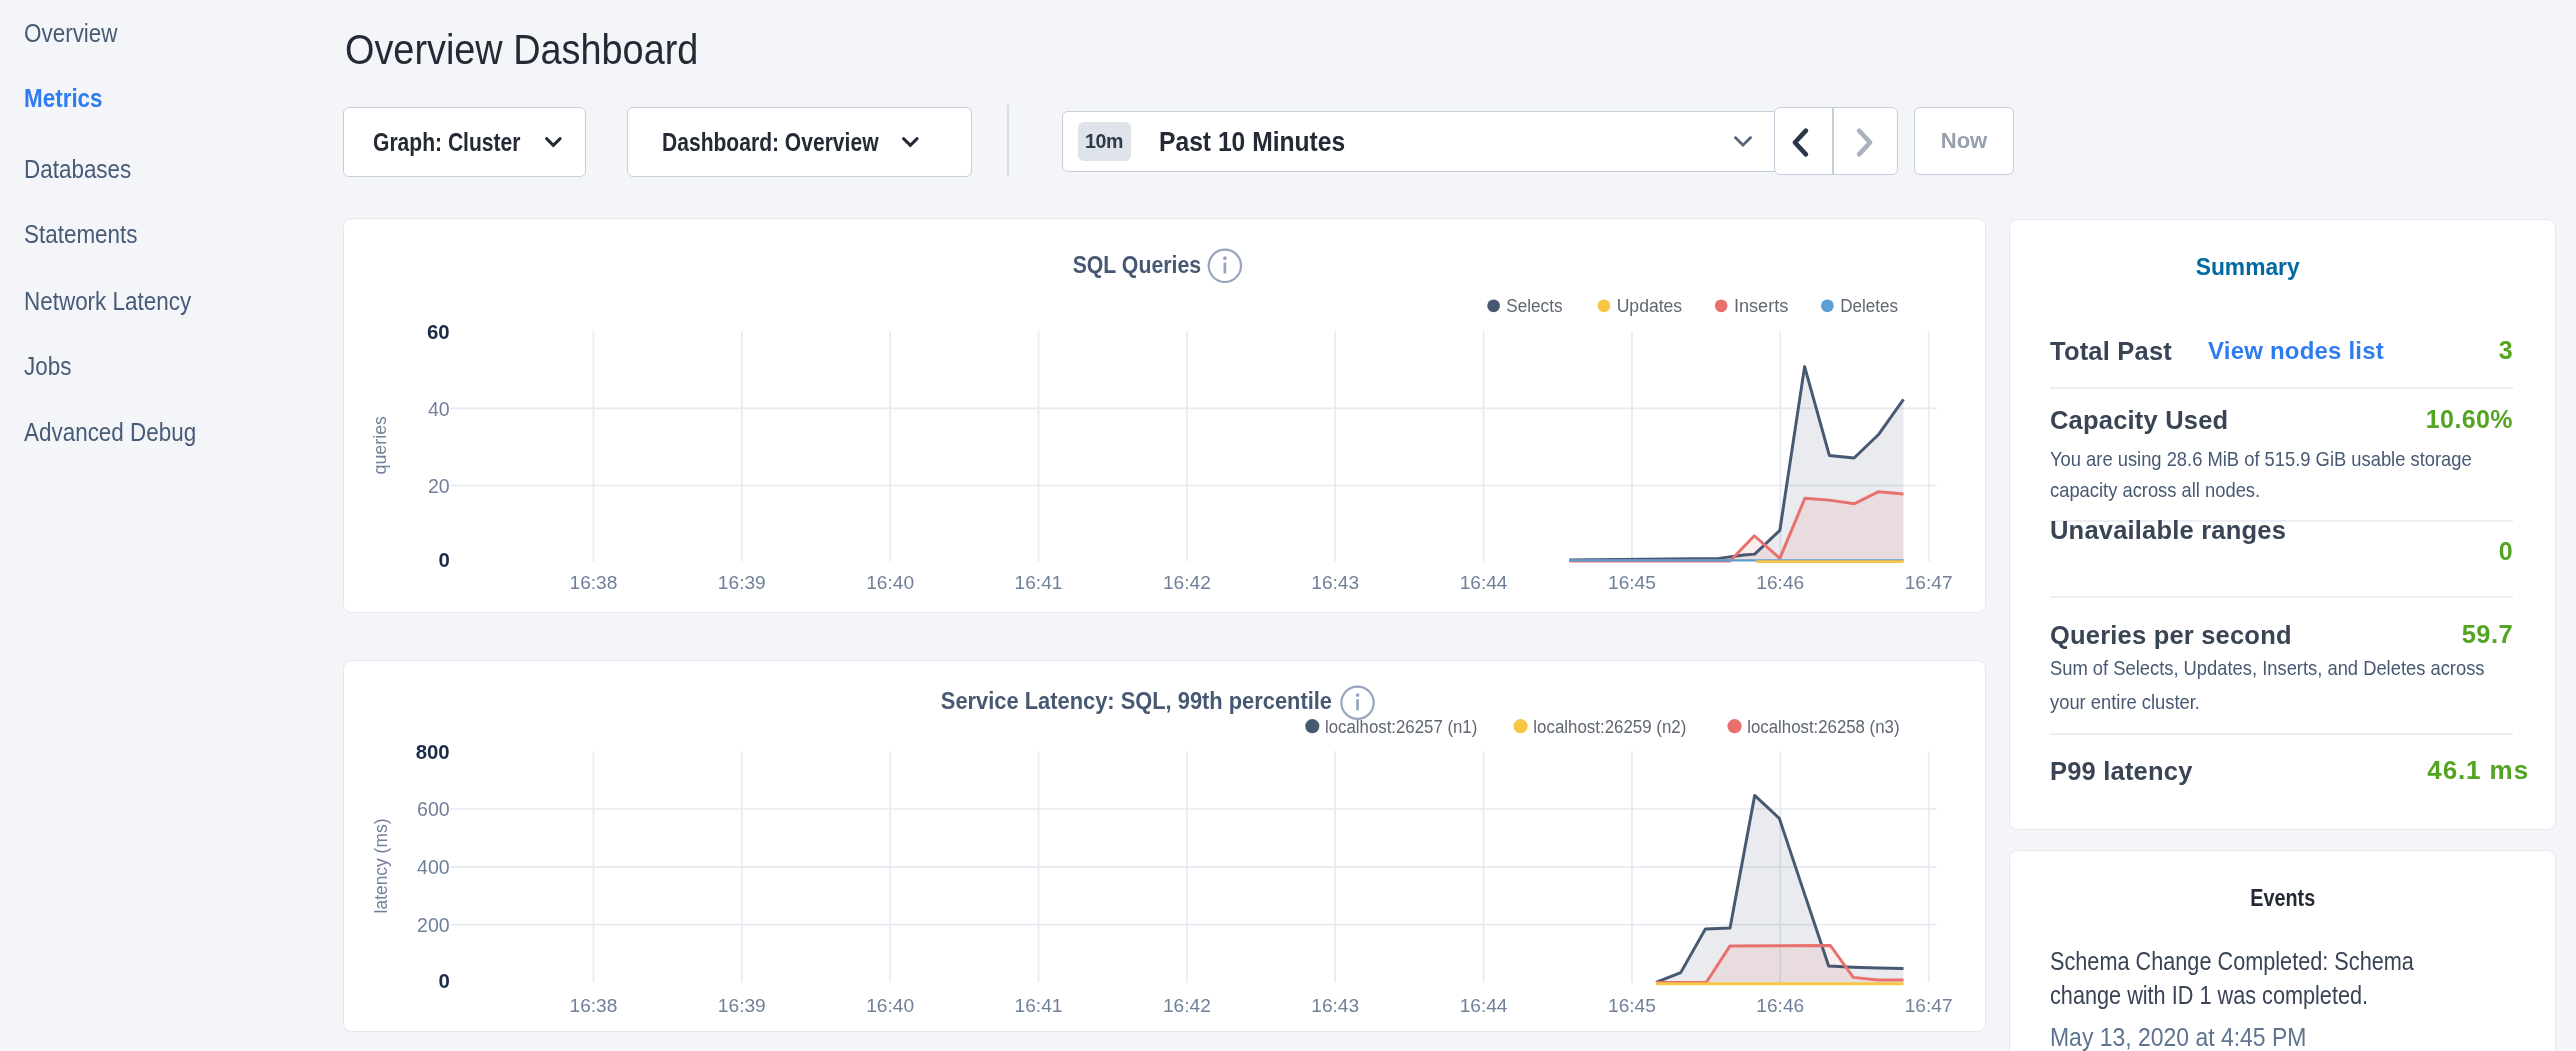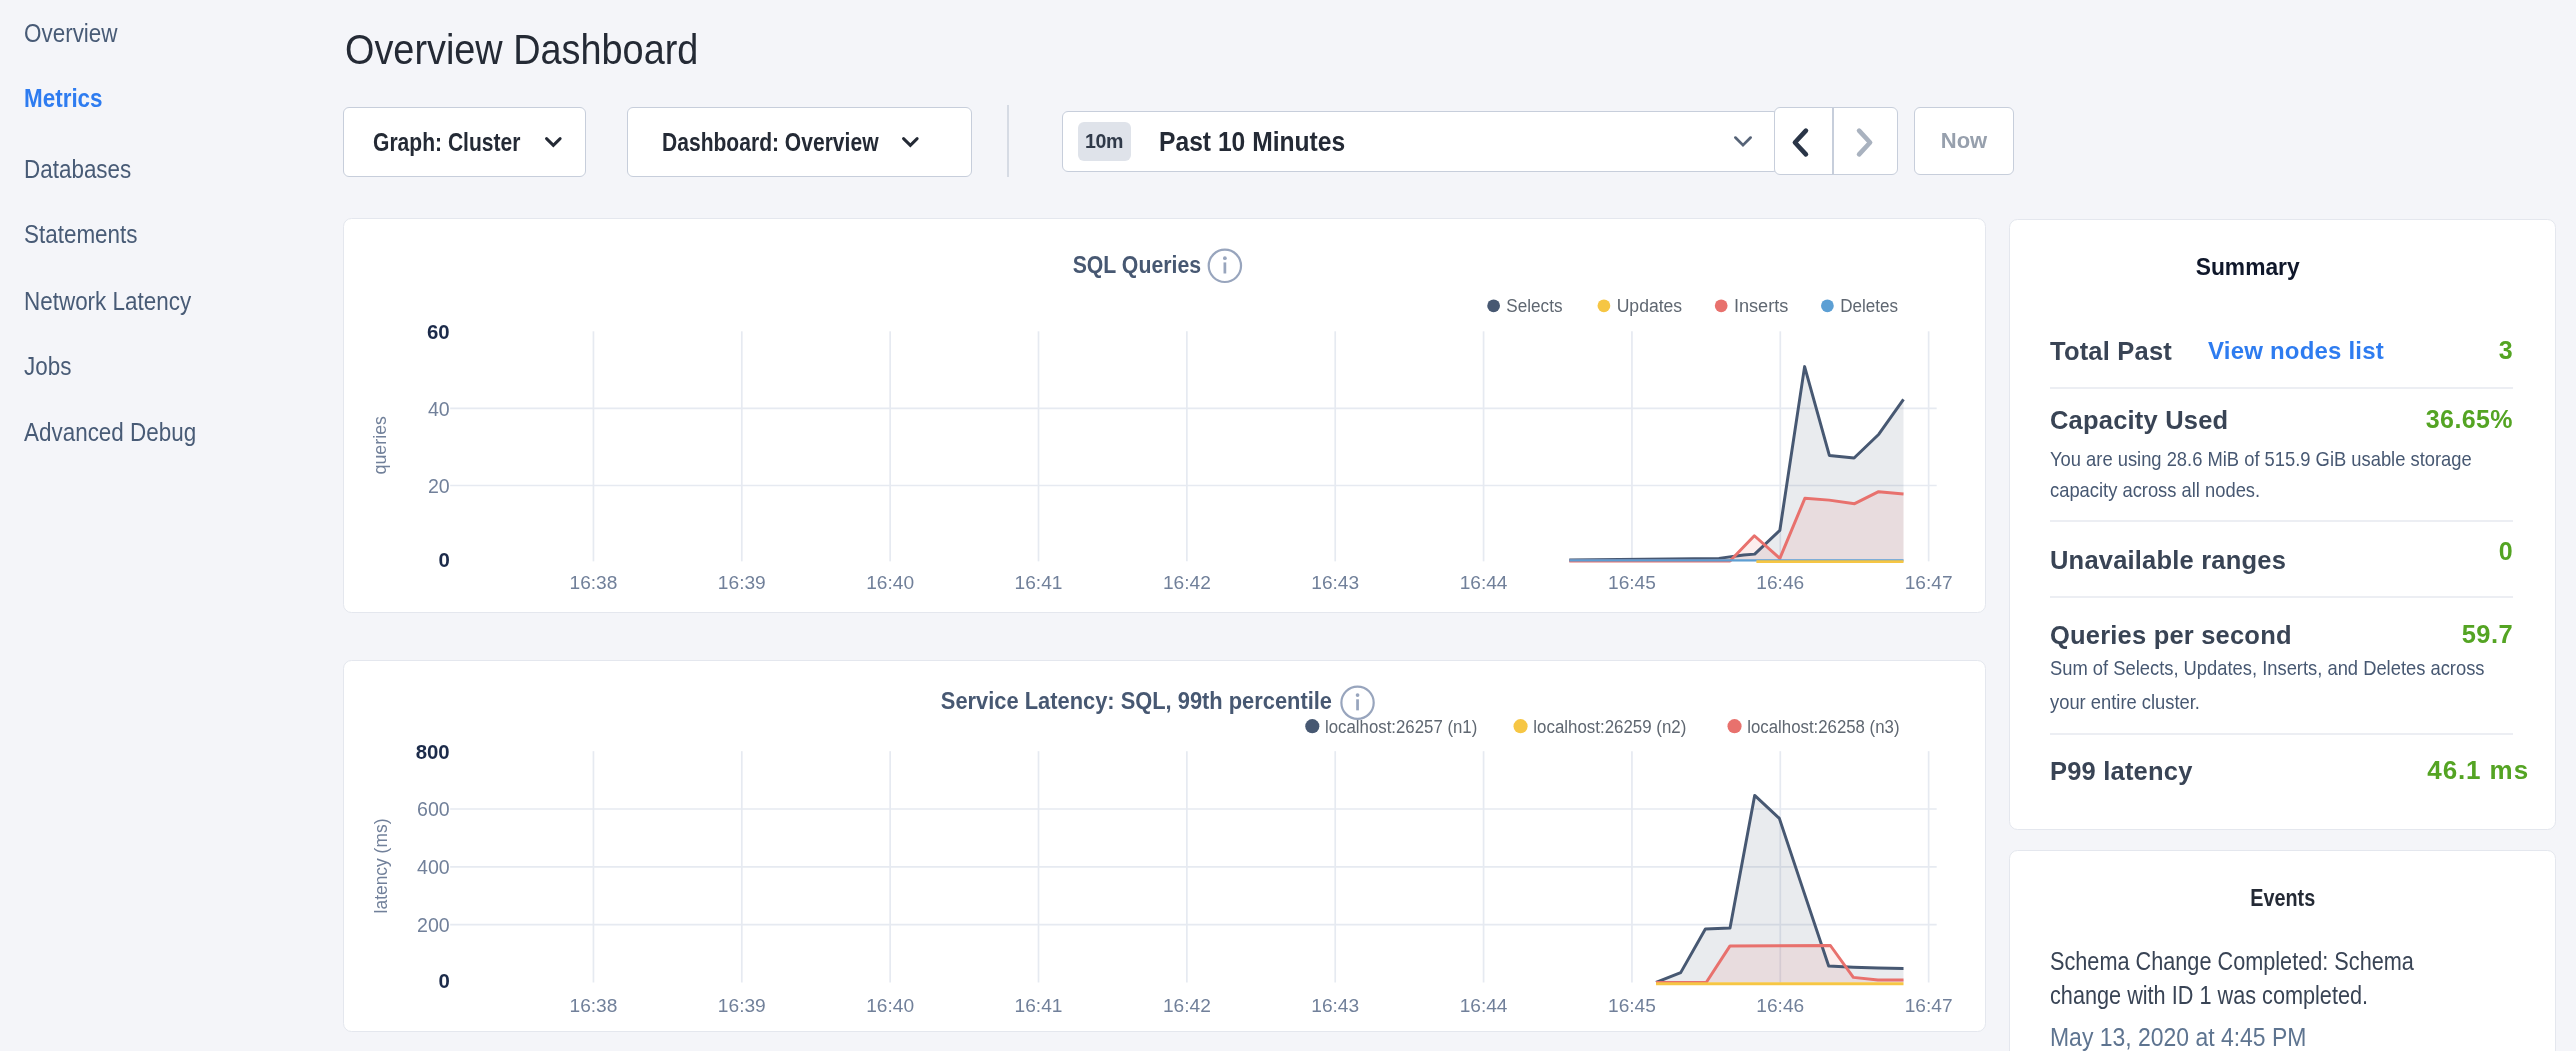--- a/index.html
+++ b/index.html
@@ -147,30 +147,30 @@
     <circle cx="1193" cy="41" r="2.2" fill="#98a5bd"></circle>
     <circle cx="1139.8" cy="77.6" r="8.3" fill="#475872"></circle>
     <text x="1154.8" y="85.1" font-size="21" fill="#5f6771" textLength="179" lengthAdjust="spacingAndGlyphs">localhost:26257 (n1)</text>
     <circle cx="1384.7" cy="77.6" r="8.3" fill="#f6c644"></circle>
     <text x="1399.7" y="85.1" font-size="21" fill="#5f6771" textLength="180" lengthAdjust="spacingAndGlyphs">localhost:26259 (n2)</text>
     <circle cx="1636.3" cy="77.6" r="8.3" fill="#e8716d"></circle>
     <text x="1651.3" y="85.1" font-size="21" fill="#5f6771" textLength="179" lengthAdjust="spacingAndGlyphs">localhost:26258 (n3)</text>
   </svg>
 
 <div class="card" style="left:2009px; top:219px; width:547px; height:611px;"></div>
-<div class="abs" style="left:2009px; top:253px; width:478px; text-align:center; font-size:24px; font-weight:bold; color:#0f172a;"><span style="display:inline-block; transform:scaleX(0.95);">Summary</span></div>
+<div class="abs" style="left:2009px; top:253px; width:478px; text-align:center; font-size:24px; font-weight:bold; color:#0369a1;"><span style="display:inline-block; transform:scaleX(0.95);">Summary</span></div>
 <div class="abs rowlabel" style="top:337px;">Total Past</div>
 <div class="abs" style="left:2208px; top:337px; font-size:24px; font-weight:bold; color:#2e7cf0; letter-spacing:0.2px;">View nodes list</div>
 <div class="abs grn" style="top:336px;">3</div>
 <div class="divider" style="top:387px;"></div>
 <div class="abs rowlabel" style="top:406px;text-align:right;">Capacity Used</div>
-<div class="abs grn" style="top:405px;">36.65%</div>
+<div class="abs grn" style="top:405px;">10.60%</div>
 <div class="abs desc" style="top:444px;">You are using 28.6 MiB of 515.9 GiB usable storage<br>capacity across all nodes.</div>
 <div class="divider" style="top:520px;"></div>
-<div class="abs rowlabel" style="top:546px;">Unavailable ranges</div>
+<div class="abs rowlabel" style="top:516px;">Unavailable ranges</div>
 <div class="abs grn" style="top:537px;">0</div>
 <div class="divider" style="top:596px;"></div>
 <div class="abs rowlabel" style="top:621px;">Queries per second</div>
 <div class="abs grn" style="top:620px; font-size:25.5px;">59.7</div>
 <div class="abs desc" style="top:651px; line-height:34px;">Sum of Selects, Updates, Inserts, and Deletes across<br>your entire cluster.</div>
 <div class="divider" style="top:733px;"></div>
 <div class="abs rowlabel" style="top:757px;">P99 latency</div>
 <div class="abs grn" style="top:755px; width:520px; font-size:26px; letter-spacing:0.9px;">46.1 ms</div>
 
 <div class="card" style="left:2009px; top:850px; width:547px; height:257px;"></div>

